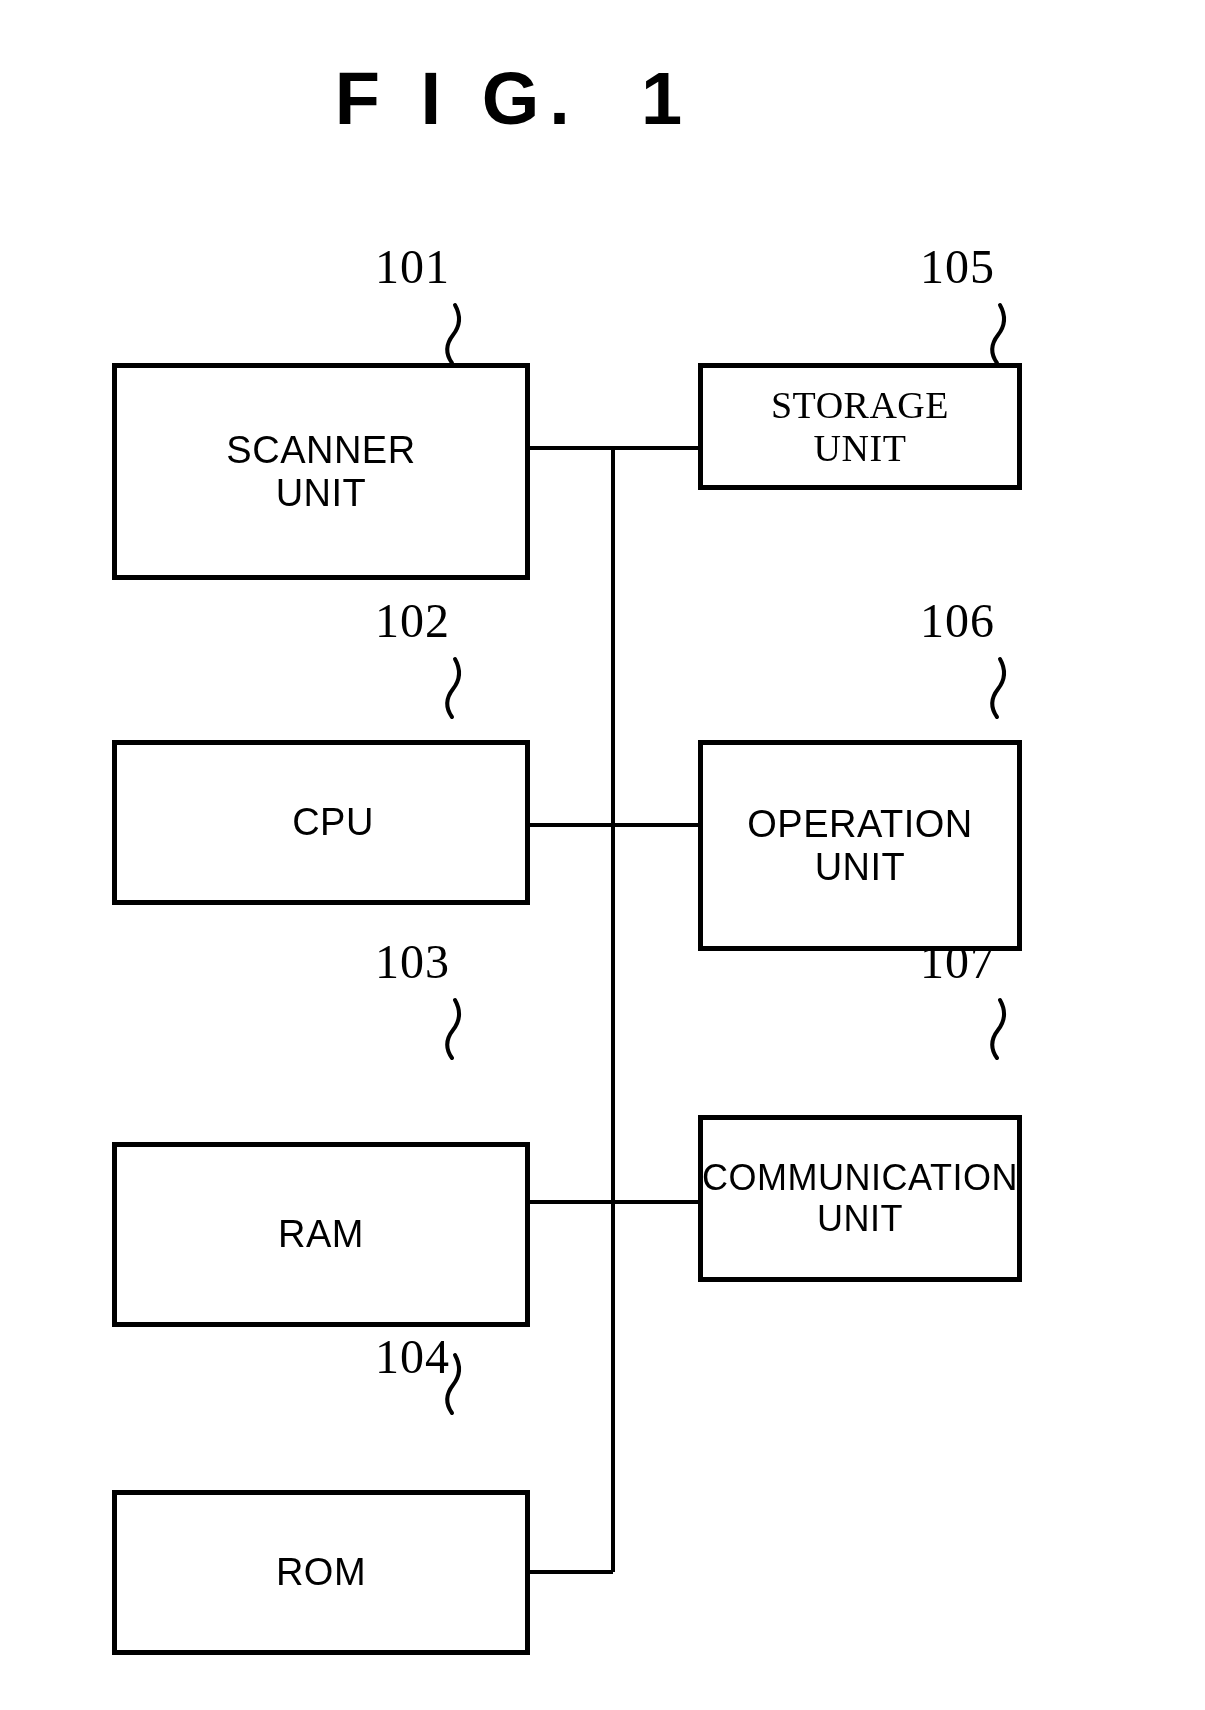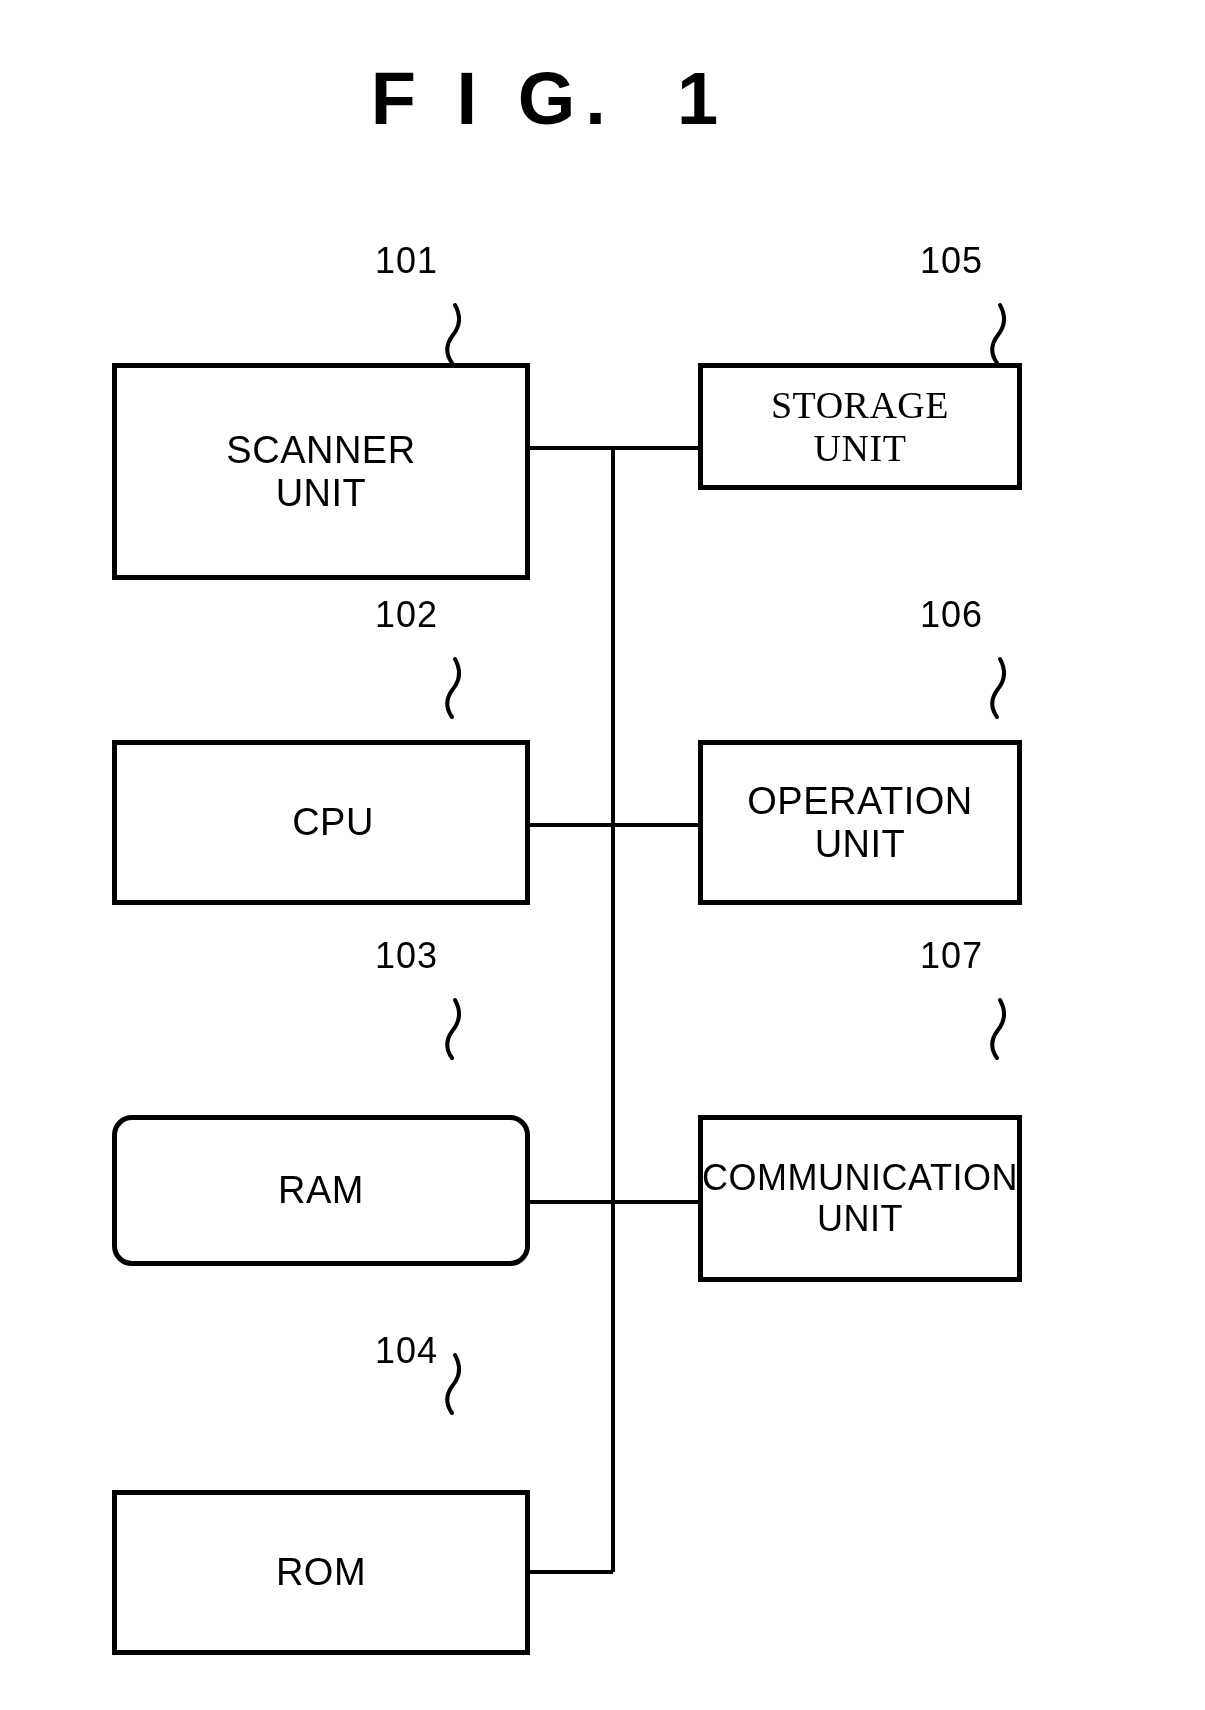--- a/index.html
+++ b/index.html
@@ -25,21 +25,20 @@
     position: absolute;
     left: 0;
     top: 62px;
     width: 1027px;
     text-align: center;
     font-size: 74px;
     font-weight: bold;
     letter-spacing: 10px;
     line-height: 1;
     white-space: pre;
-    padding-left: 36px;
   }
 
   
   #wiring {
     position: absolute;
     left: 0;
     top: 0;
     width: 1205px;
     height: 1710px;
     pointer-events: none;
@@ -60,34 +59,35 @@
     font-size: 38px;
     line-height: 1.12;
     letter-spacing: 0.5px;
     white-space: pre-line;
     padding: 0 6px;
   }
 
   .box-scanner       { left: 112px;  top: 363px;  width: 418px; height: 217px; }
   .box-storage       { left: 698px;  top: 363px;  width: 324px; height: 127px; font-family: Liberation Serif, serif; }
   .box-cpu           { left: 112px;  top: 740px;  width: 418px; height: 165px; padding-left: 24px; }
-  .box-operation     { left: 698px;  top: 740px;  width: 324px; height: 165px; }
-  .box-ram           { left: 112px;  top: 1115px; width: 418px; height: 151px; border-radius: 20px; }
+  .box-operation     { left: 698px;  top: 740px;  width: 324px; height: 211px; }
+  .box-ram           { left: 112px;  top: 1142px; width: 418px; height: 185px; }
   .box-communication { left: 698px;  top: 1115px; width: 324px; height: 167px; }
   .box-rom           { left: 112px;  top: 1490px; width: 418px; height: 165px; }
 
   .box-communication .unit-label { font-size: 36px; }
 
   
   .ref-num {
     position: absolute;
-    font-size: 36px;
+    font-size: 48px;
     line-height: 1;
     letter-spacing: 1px;
     white-space: nowrap;
+    font-family: Liberation Serif, serif;
   }
   .ref-101 { left: 375px; top: 243px; }
   .ref-105 { left: 920px; top: 243px; }
   .ref-102 { left: 375px; top: 597px; }
   .ref-106 { left: 920px; top: 597px; }
   .ref-103 { left: 375px; top: 938px; }
   .ref-107 { left: 920px; top: 938px; }
   .ref-104 { left: 375px; top: 1293px; margin-top: 40px; }
 </style>
 </head>

